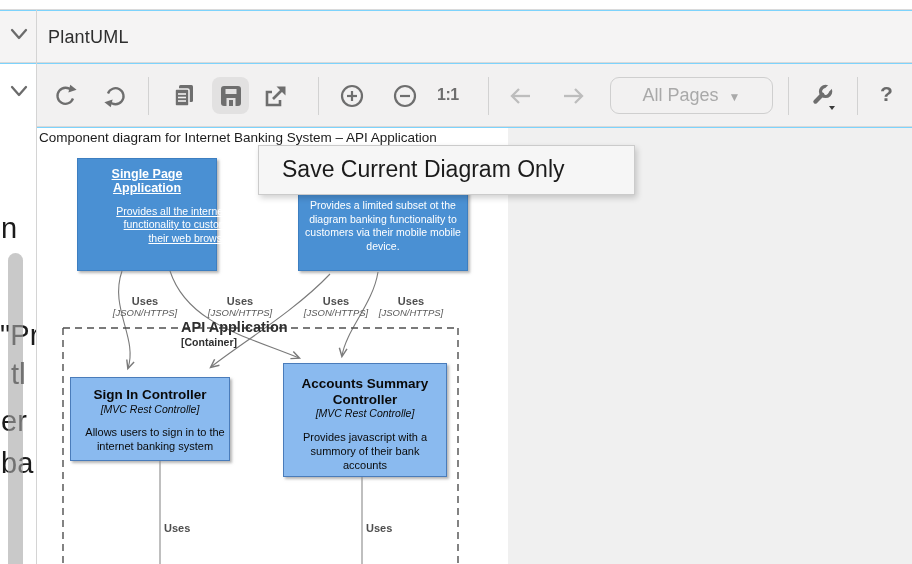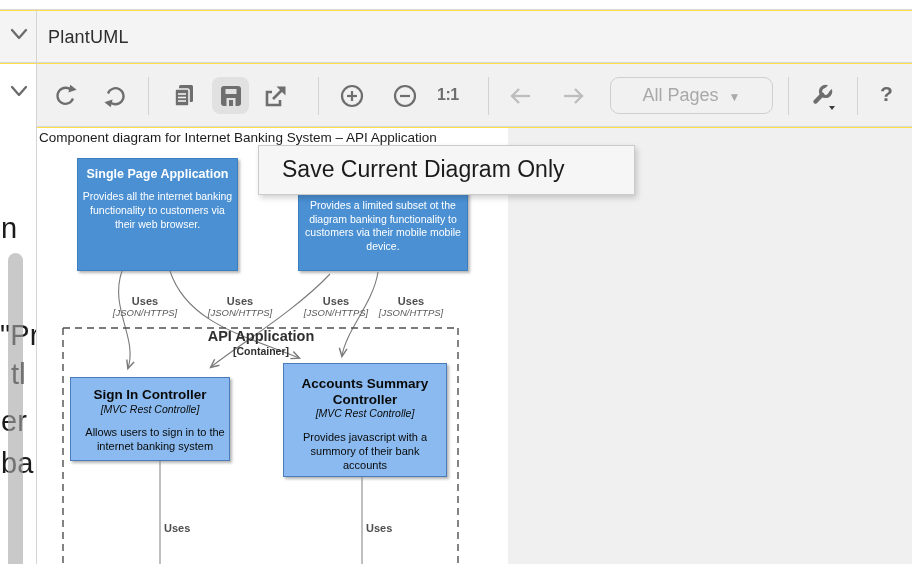--- a/index.html
+++ b/index.html
@@ -1,18 +1,18 @@
 <!DOCTYPE html>
 <html><head>
 <meta charset="utf-8">
 <style>
   * { margin:0; padding:0; box-sizing:border-box; }
   html,body { width:912px; height:564px; overflow:hidden; background:#fff;
     font-family:"Liberation Sans", sans-serif; }
-  .stage { position:relative; width:912px; height:564px; background:#fde047; }
+  .stage { position:relative; width:912px; height:564px; background:#7dd3fc; }
 
   
   .top-strip { position:absolute; left:0; top:0; width:912px; height:10px; background:#fff; border-bottom:1px solid #dadada; }
 
   
   .header { position:absolute; left:0; top:11px; width:912px; height:52px; background:#f5f4f4; border-bottom:1px solid #d9d9d9; }
   .header-title { position:absolute; left:48px; top:16px; font-size:18px; color:#2e2e2e; letter-spacing:.2px; }
   .gutter-chevron-1 { position:absolute; left:8px; top:15px; }
   .gutter-chevron-2 { position:absolute; left:8px; top:19px; }
 
@@ -40,21 +40,21 @@
   .node { position:absolute; text-align:center; }
   .node-dark { background:#4a90d3; border:1px solid #3d7ec0; color:#fff; box-shadow:1.5px 2px 2.5px rgba(110,110,110,.5); }
   .node-light { background:#8abaef; border:1.5px solid #4a7cba; color:#0a0a0a; box-shadow:1.5px 2px 2.5px rgba(110,110,110,.5); }
   .node-title { font-weight:bold; font-size:12.5px; line-height:1.15; }
   .node-stereo { font-style:italic; font-size:10px; line-height:1.3; }
   .node-desc { font-size:10.5px; line-height:1.3; margin:9px auto 0; }
 
   .edge-label { position:absolute; width:96px; text-align:center; color:#4e4e4e; }
   .edge-name { font-weight:bold; font-size:11px; line-height:1.1; }
   .edge-tech { font-style:italic; font-size:9.5px; line-height:1.25; color:#5a5a5a; }
-  .boundary-label { position:absolute; left:144px; top:201px; width:160px; text-align:center; color:#2f2f2f; }
+  .boundary-label { position:absolute; left:144px; top:192px; width:160px; color:#2f2f2f; }
   .boundary-name { font-weight:bold; font-size:14.5px; line-height:1.1; }
   .boundary-stereo { font-weight:bold; font-size:10.5px; line-height:1.3; }
   .bottom-uses { position:absolute; font-weight:bold; font-size:11px; color:#4e4e4e; }
 
   .diagram-svg { position:absolute; left:0; top:0; width:471px; height:436px; pointer-events:none; }
 
   
   .tooltip { position:absolute; left:258px; top:145px; width:377px; height:50px; background:#f6f6f6; border:1px solid #cbcbcb; box-shadow:2px 3px 6px rgba(0,0,0,.18); z-index:60; font-size:23px; color:#1b1b1b; line-height:47px; padding-left:23px; white-space:nowrap; overflow:hidden; }
 </style>
 </head>
@@ -169,23 +169,23 @@
     </span>
     <span class="tb-sep" style="left:820px;"></span>
     <span class="help">?</span>
   </div>
 
   <div class="empty-right"></div>
 
   <div class="canvas">
     <div class="diagram-title">Component diagram for Internet Banking System – API Application</div>
 
-    <div class="node node-dark" style="left:40px; top:30px; width:161px; height:113px; padding-top:8px;">
+    <div class="node node-dark" style="left:40px; top:30px; width:140px; height:113px; padding-top:8px;text-decoration:underline;">
       <div class="node-title">Single Page Application</div>
-      <div class="node-desc" style="width:152px;">Provides all the internet banking functionality to customers via their web browser.</div>
+      <div class="node-desc" style="width:152px;margin-left:37px;">Provides all the internet banking functionality to customers via their web browser.</div>
     </div>
 
     <div class="node node-dark" style="left:261px; top:33px; width:170px; height:110px; padding-top:37px;">
       <div class="node-desc" style="width:158px; margin-top:0;">Provides a limited subset ot the diagram banking functionality to customers via their mobile mobile device.</div>
     </div>
 
     <div class="node node-light" style="left:33px; top:249px; width:160px; height:84px; padding-top:9px;">
       <div class="node-title" style="font-size:13.5px;">Sign In Controller</div>
       <div class="node-stereo" style="font-size:10.5px;">[MVC Rest Controlle]</div>
       <div class="node-desc" style="width:168px; font-size:11px;">Allows users to sign in to the internet banking system</div>

